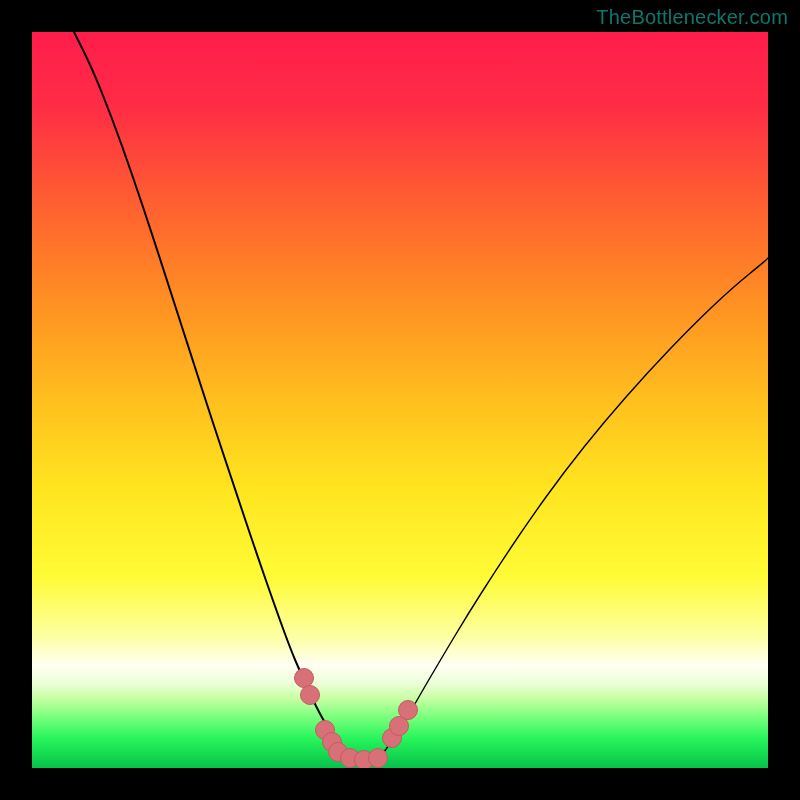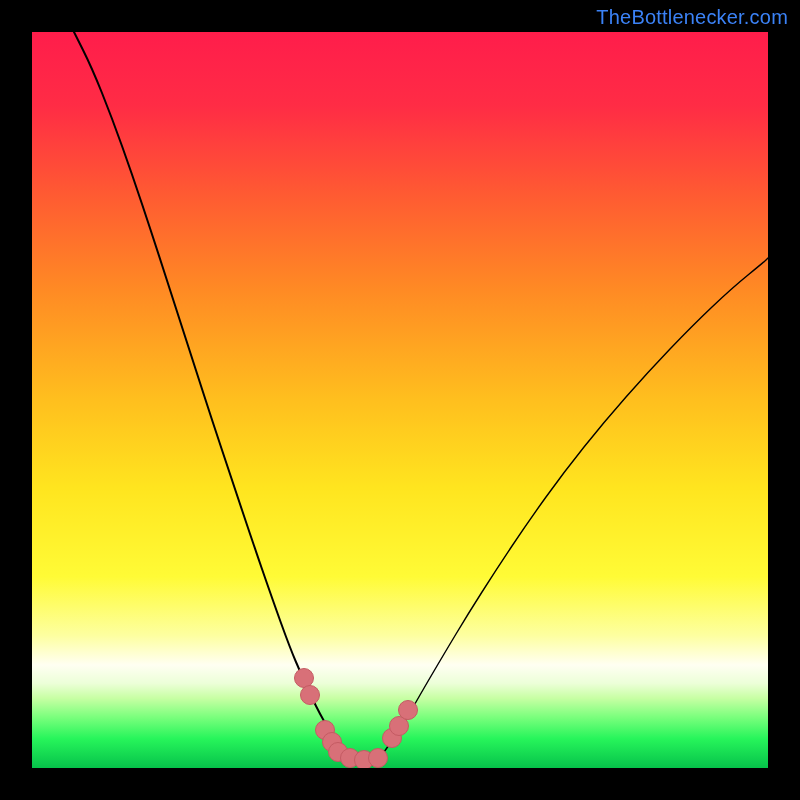--- a/index.html
+++ b/index.html
@@ -23,21 +23,21 @@
     position: absolute;
     left: 32px;
     top: 32px;
     width: 736px;
     height: 736px;
   }
   .watermark {
     position: absolute;
     top: 6px;
     right: 12px;
-    color: #3b82f6;
+    color: #0f766e;
     font-size: 20px;
     font-weight: 500;
     letter-spacing: 0.2px;
     user-select: none;
   }
 </style>
 </head>
 <body>
 
 <div class="frame">

